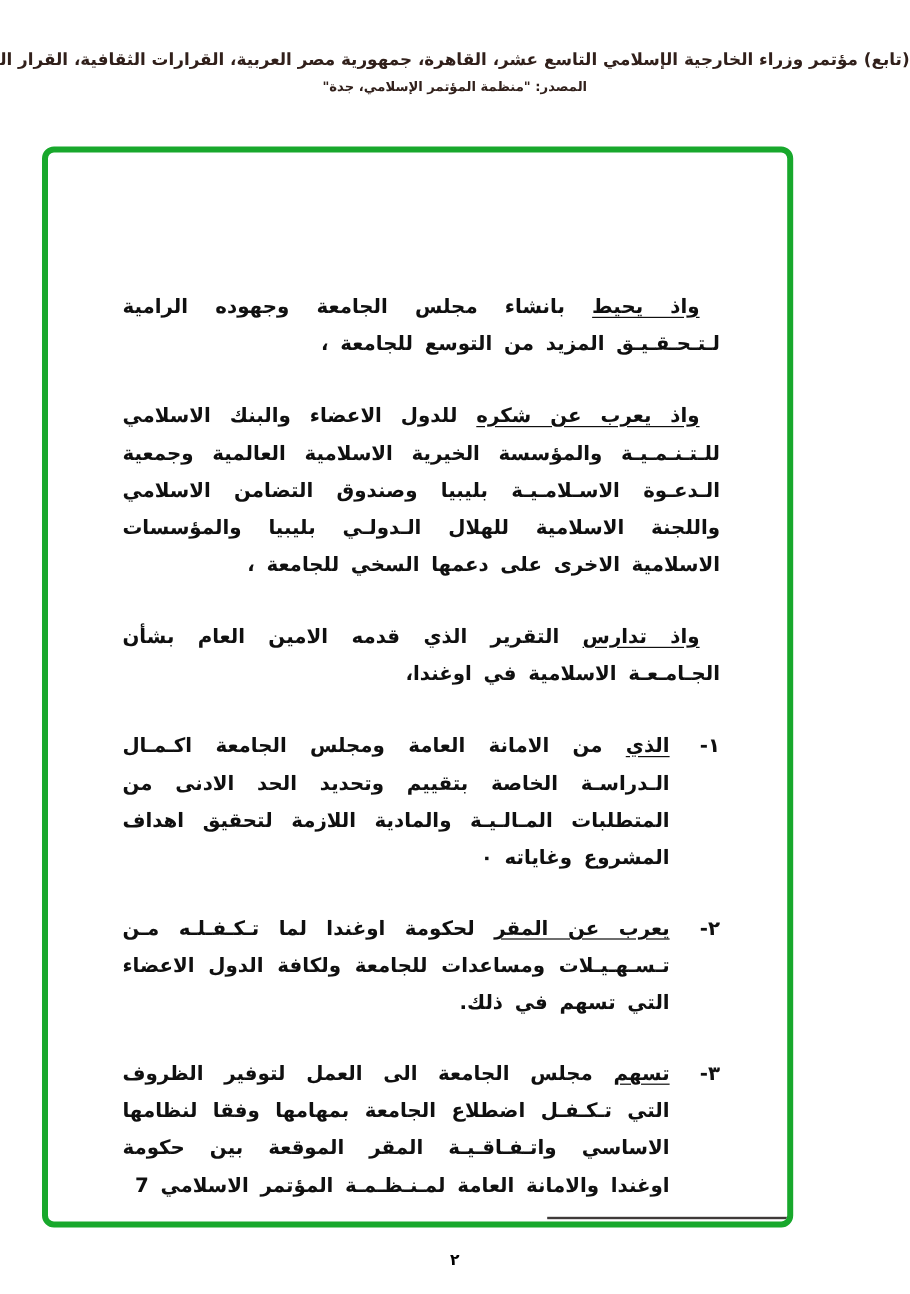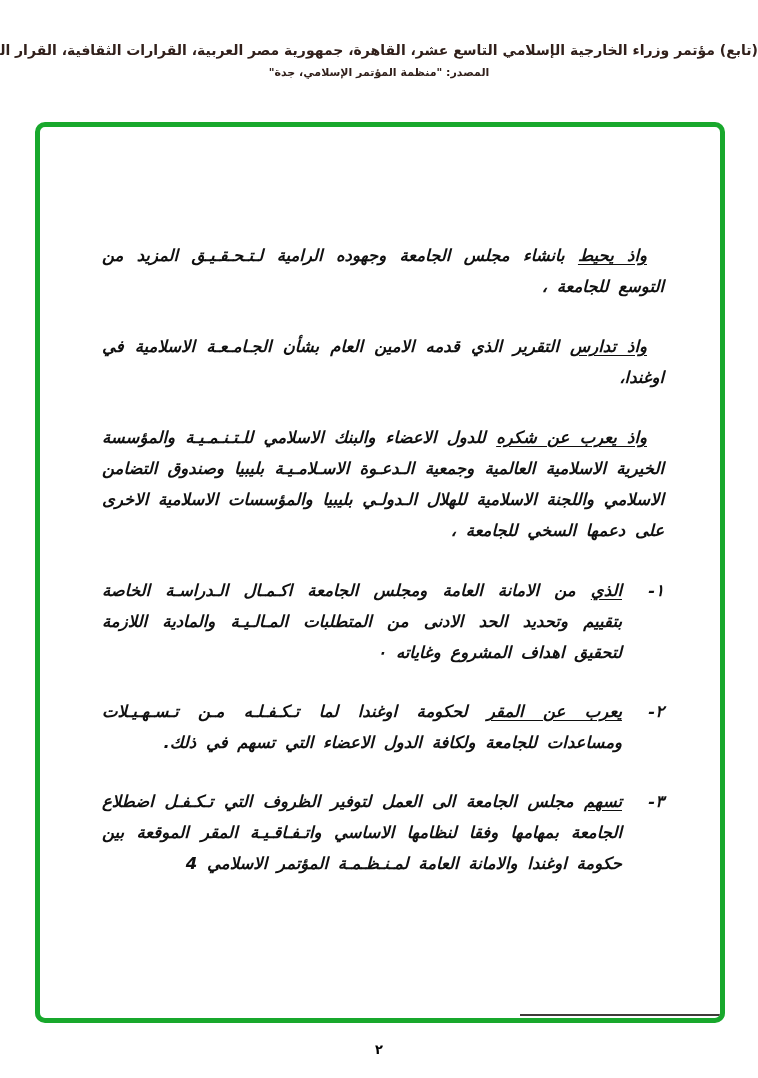--- a/index.html
+++ b/index.html
@@ -29,27 +29,26 @@
   }
   .header-line2 {
     font-size: 11px;
     font-weight: bold;
     margin-top: 8px;
   }
   .green-box {
     position: absolute;
     left: 35px;
     top: 122px;
-    width: 690px;
+    width: 626px;
     height: 901px;
     border: 5px solid #18a82c;
     border-radius: 10px;
     background: #ffffff;
     overflow: hidden;
-    font-style: italic;
   }
   .doc-body {
     direction: rtl;
     padding: 113px 56px 0 62px;
     font-size: 16.5px;
     font-weight: bold;
     color: #101010;
     line-height: 31px;
     word-spacing: 4px;
   }
@@ -104,37 +103,37 @@
   <header class="doc-header">
     <div class="header-line1">(تابع) مؤتمر وزراء الخارجية الإسلامي التاسع عشر، القاهرة، جمهورية مصر العربية، القرارات الثقافية، القرار الرقم ١٩/٢-ث</div>
     <div class="header-line2">المصدر: "منظمة المؤتمر الإسلامي، جدة"</div>
   </header>
 
   <section class="green-box">
     <div class="doc-body" dir="rtl">
 
       <p class="preamble"><span class="lead">واذ يحيط</span><span> بانشاء مجلس الجامعة وجهوده الرامية لـتـحـقـيـق المزيد من التوسع للجامعة ،</span></p>
 
+      <p class="preamble"><span class="lead">واذ يعرب عن شكره</span><span> للدول الاعضاء والبنك الاسلامي للـتـنـمـيـة والمؤسسة الخيرية الاسلامية العالمية وجمعية الـدعـوة الاسـلامـيـة بليبيا وصندوق التضامن الاسلامي واللجنة الاسلامية للهلال الـدولـي بليبيا والمؤسسات الاسلامية الاخرى على دعمها السخي للجامعة ،</span></p>
+
       <p class="preamble"><span class="lead">واذ تدارس</span><span> التقرير الذي قدمه الامين العام بشأن الجـامـعـة الاسلامية في اوغندا،</span></p>
-
-      <p class="preamble"><span class="lead">واذ يعرب عن شكره</span><span> للدول الاعضاء والبنك الاسلامي للـتـنـمـيـة والمؤسسة الخيرية الاسلامية العالمية وجمعية الـدعـوة الاسـلامـيـة بليبيا وصندوق التضامن الاسلامي واللجنة الاسلامية للهلال الـدولـي بليبيا والمؤسسات الاسلامية الاخرى على دعمها السخي للجامعة ،</span></p>
 
       <div class="item">
         <span class="item-num">١-</span>
         <p class="item-body"><span class="lead">الذي</span><span> من الامانة العامة ومجلس الجامعة اكـمـال الـدراسـة الخاصة بتقييم وتحديد الحد الادنى من المتطلبات المـالـيـة والمادية اللازمة لتحقيق اهداف المشروع وغاياته ٠</span></p>
       </div>
 
       <div class="item">
         <span class="item-num">٢-</span>
         <p class="item-body"><span class="lead">يعرب عن المقر</span><span> لحكومة اوغندا لما تـكـفـلـه مـن تـسـهـيـلات ومساعدات للجامعة ولكافة الدول الاعضاء التي تسهم في ذلك.</span></p>
       </div>
 
       <div class="item">
         <span class="item-num">٣-</span>
-        <p class="item-body"><span class="lead">تسهم</span><span> مجلس الجامعة الى العمل لتوفير الظروف التي تـكـفـل اضطلاع الجامعة بمهامها وفقا لنظامها الاساسي واتـفـاقـيـة المقر الموقعة بين حكومة اوغندا والامانة العامة لمـنـظـمـة المؤتمر الاسلامي 4</span></p>
+        <p class="item-body"><span class="lead">تسهم</span><span> مجلس الجامعة الى العمل لتوفير الظروف التي تـكـفـل اضطلاع الجامعة بمهامها وفقا لنظامها الاساسي واتـفـاقـيـة المقر الموقعة بين حكومة اوغندا والامانة العامة لمـنـظـمـة المؤتمر الاسلامي 7</span></p>
       </div>
 
     </div>
     <div class="scan-artifact"></div>
   </section>
 
   <footer class="page-footer">
     <span class="page-number">٢</span>
   </footer>
 

